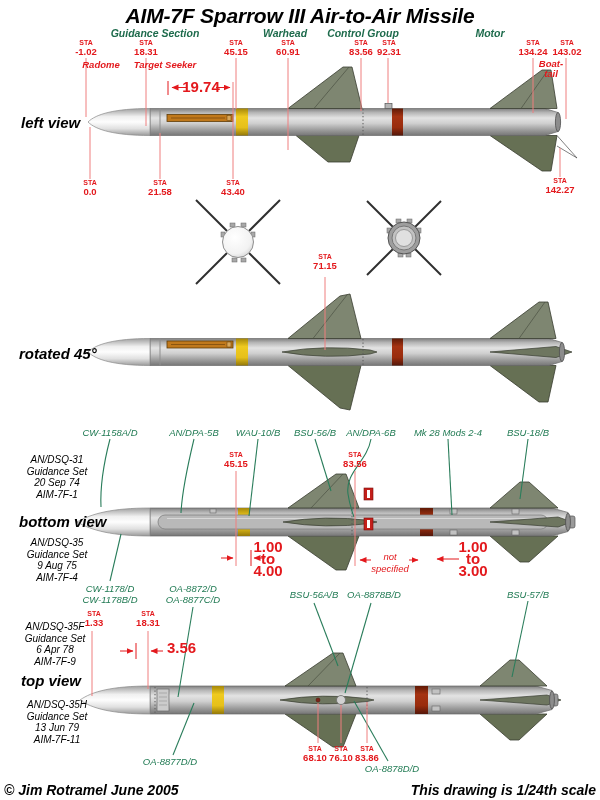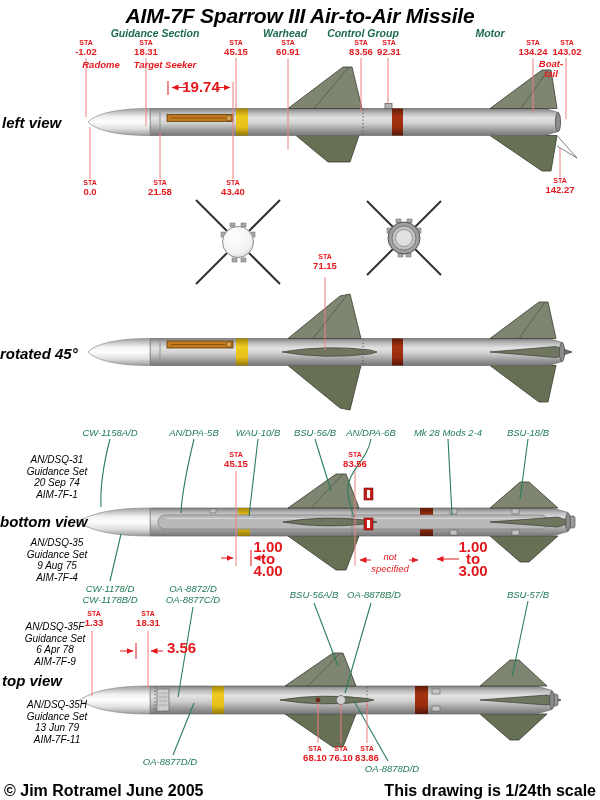--- a/index.html
+++ b/index.html
@@ -10,23 +10,23 @@
   .c { transform:translateX(-50%); text-align:center; }
   .title { font-size:21px; font-weight:bold; font-style:italic; letter-spacing:-0.2px; color:#000; }
   .sec { font-size:10.5px; font-weight:bold; font-style:italic; color:#1e6b4c; }
   .sta { color:#e3191d; font-weight:bold; }
   .sta .w { font-size:7px; line-height:8px; }
   .sta .v { font-size:9.5px; line-height:10px; }
   .red-ann { color:#e3191d; font-weight:bold; font-style:italic; font-size:9.5px; line-height:10px; text-align:center; }
   .dim { color:#e3191d; font-weight:bold; font-size:15px; line-height:12px; text-align:center; }
   .dim-i { color:#e3191d; font-style:italic; font-size:9.5px; line-height:12px; text-align:center; }
   .green { color:#207a53; font-style:italic; font-size:9.5px; line-height:10.5px; text-align:center; }
-  .view { font-size:15px; font-weight:bold; font-style:italic; color:#000; }
+  .view { font-size:15px; font-weight:bold; font-style:italic; color:#000;margin-left:19px; }
   .gset { font-size:10px; font-weight:normal; font-style:italic; color:#000; line-height:11.5px; text-align:center; width:110px; }
-  .foot { font-size:16px; font-weight:bold; color:#000; }
+  .foot { font-size:14px; font-weight:bold; font-style:italic; color:#000; }
 </style>
 </head>
 <body>
 
 <div class="stage">
 
 <svg width="600" height="800" viewBox="0 0 600 800">
   <defs>
     <linearGradient id="gb" x1="0" y1="0" x2="0" y2="1">
       <stop offset="0" stop-color="#7f7f7f"></stop>

